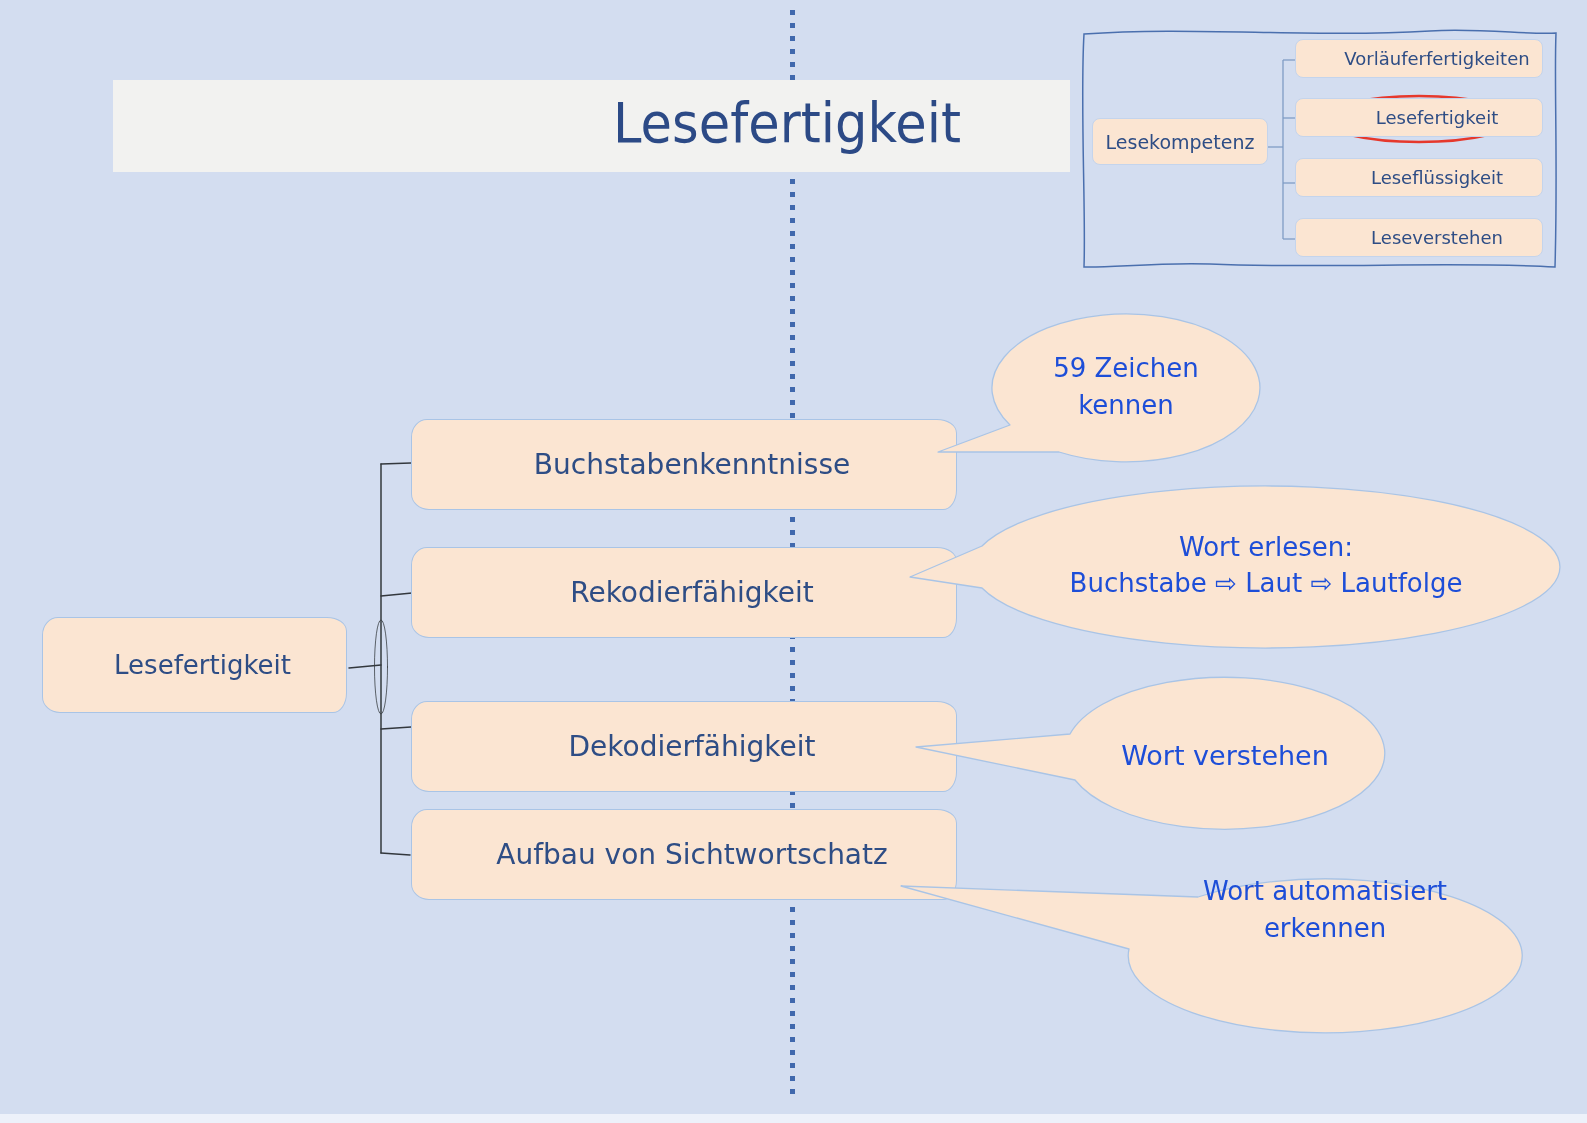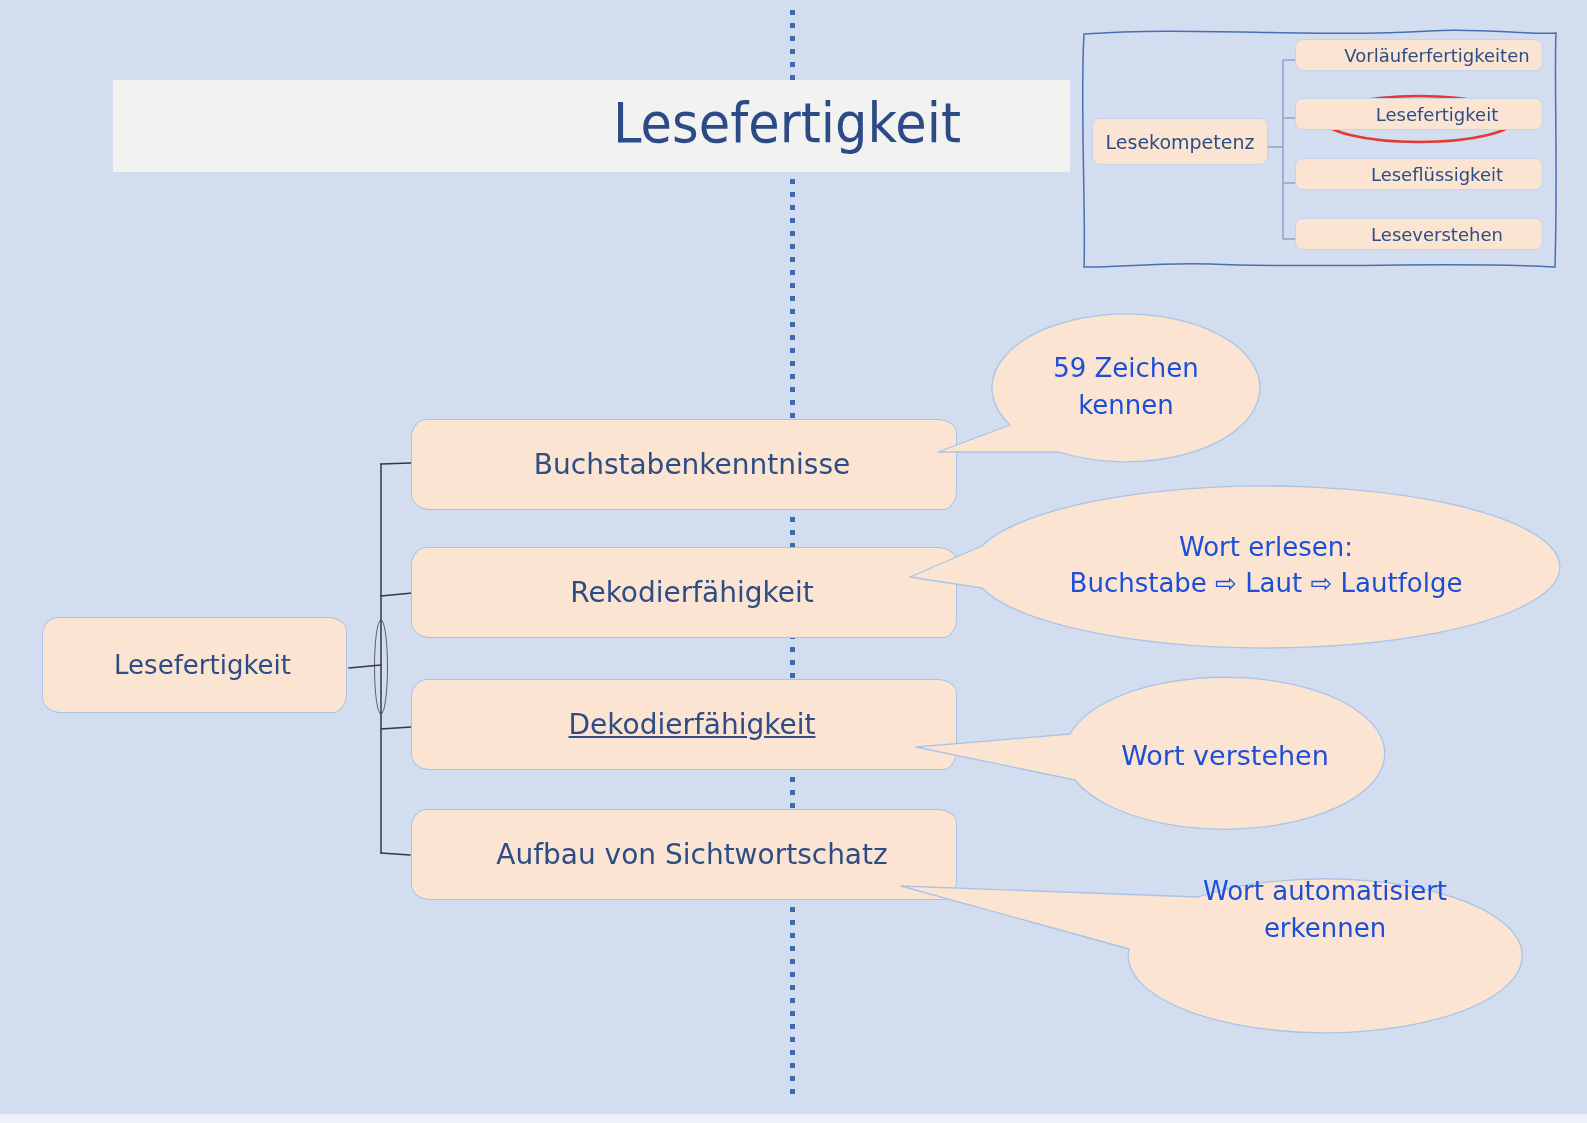--- a/index.html
+++ b/index.html
@@ -25,41 +25,41 @@
   }
   
   .node{
     position:absolute;display:flex;align-items:center;justify-content:center;
     background:#fbe5d2;border:1.4px solid #a9c4e6;box-sizing:border-box;
     border-radius:16px 20px 14px 18px / 18px 14px 20px 16px;
     z-index:3;text-align:center;padding-left:16px;
   }
   .node-root{left:42px;top:617px;width:305px;height:96px;font-size:26px;}
   .node-child{left:411px;width:546px;height:91px;font-size:28px;}
-  #child0{top:419px;} #child1{top:547px;} #child2{top:679px;text-decoration:underline;} #child3{top:809px;text-align:center;}
+  #child0{top:419px;} #child1{top:547px;} #child2{top:701px;} #child3{top:809px;text-align:center;}
   svg.tree{z-index:2;}
   svg.bubbles{z-index:4;}
   .bubble-text{
     position:absolute;z-index:5;text-align:center;font-size:26px;line-height:37px;
     pointer-events:none;color:#1d4ed8;
   }
   #btxt0{left:1006px;top:350px;width:240px;}
   #btxt1{left:966px;top:529px;width:600px;line-height:36px;}
   #btxt2{left:1065px;top:737px;width:320px;font-size:27px;}
   #btxt3{left:1125px;top:873px;width:400px;}
   
   .minimap{position:absolute;left:1070px;top:22px;width:500px;height:256px;z-index:5;}
   .minimap svg{position:absolute;left:0;top:0;}
   .mini-node{
     position:absolute;display:flex;align-items:center;justify-content:center;
     background:#fbe5d2;border:1px solid #c4d4ec;box-sizing:border-box;border-radius:8px;
     font-size:18px;color:#2e4d85;white-space:nowrap;
   }
   .mini-root{left:22px;top:96px;width:176px;height:47px;font-size:19px;}
-  .mini-item{left:225px;width:248px;height:32px;padding-left:36px;}
+  .mini-item{left:225px;width:248px;height:39px;padding-left:36px;}
   #mini0{top:17px;} #mini1{top:76px;} #mini2{top:136px;} #mini3{top:196px;}
 </style>
 </head>
 <body>
 
 <div class="canvas">
 
   <div class="dotted-line"></div>
   <div class="bottom-strip"></div>
 

